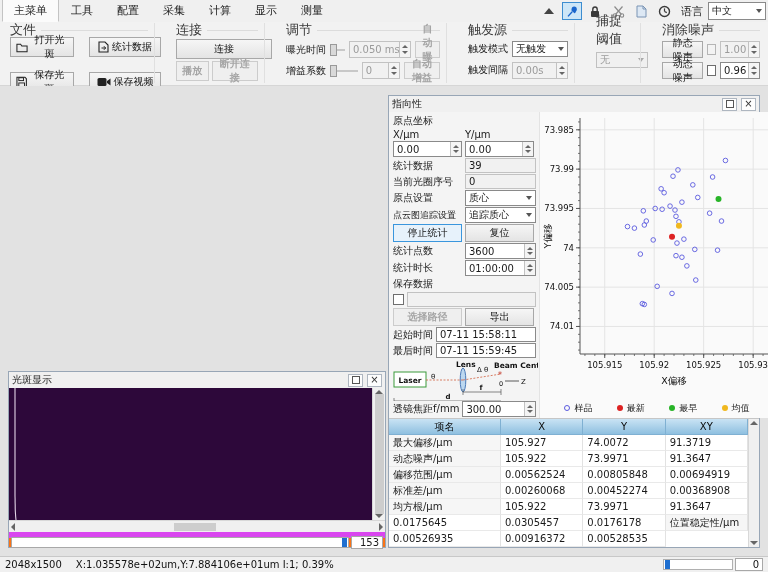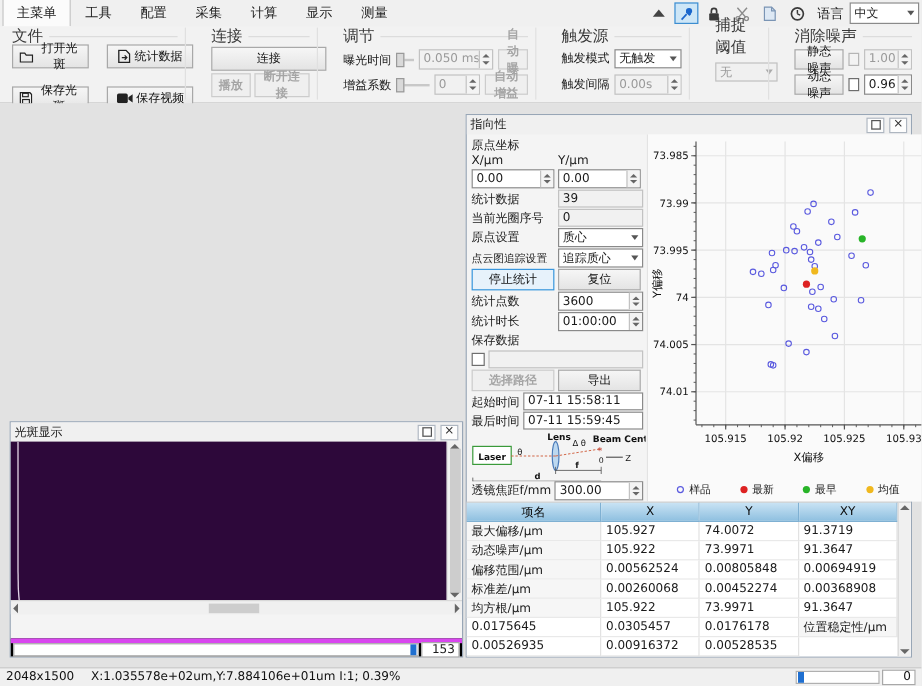--- a/index.html
+++ b/index.html
@@ -74,21 +74,21 @@
   .profiles { position:absolute; left:0; top:0; }
   .vscroll { width:13px; flex:none; background:#f0f0f0; border-left:1px solid #d8d8d8; display:flex; flex-direction:column; align-items:center; justify-content:space-between; padding:2px 0; }
   .hscroll { height:12px; flex:none; background:#f0f0f0; border-top:1px solid #d8d8d8; display:flex; align-items:center; justify-content:space-between; padding:0 2px; position:relative; }
   .sb-thumb-h { position:absolute; left:165px; width:42px; top:2px; height:8px; background:#cdcdcd; }
   .sb-thumb-v { width:9px; height:120px; background:#cdcdcd; }
   .arr { width:0; height:0; display:block; }
   .arr.l { border-top:4px solid transparent; border-bottom:4px solid transparent; border-right:4px solid #666; }
   .arr.r { border-top:4px solid transparent; border-bottom:4px solid transparent; border-left:4px solid #666; }
   .arr.u { border-left:4px solid transparent; border-right:4px solid transparent; border-bottom:4px solid #666; }
   .arr.d { border-left:4px solid transparent; border-right:4px solid transparent; border-top:4px solid #666; }
-  .framebar { height:15px; flex:none; display:flex; align-items:center; border-top:4px solid #d946ef; background:#000000;margin-top:20px; }
+  .framebar { height:15px; flex:none; display:flex; align-items:center; border-top:6px solid #d946ef; background:#f97316; }
   .ftrack { flex:1; height:11px; margin-left:2px; background:#fff; border:1px solid #a8a8a8; position:relative; }
   .find { position:absolute; right:1px; top:0; width:5px; height:9px; background:#1f6fd0; }
   .fnum { width:32px; height:13px; border:1px solid #a8a8a8; background:#fff; display:flex; align-items:center; justify-content:flex-end; padding:0 3px; margin:0 2px; }
 
   
   .pbody { flex:1; display:flex; flex-direction:column; min-height:0; }
   .ptop { display:flex; flex:none; height:306px; }
   .pform { width:150px; flex:none; padding:2px 3px 0 4px; display:flex; flex-direction:column; }
   .frow { display:flex; align-items:center; gap:3px; margin-bottom:1px; }
   .flab { white-space:nowrap; color:#1a1a1a; }

